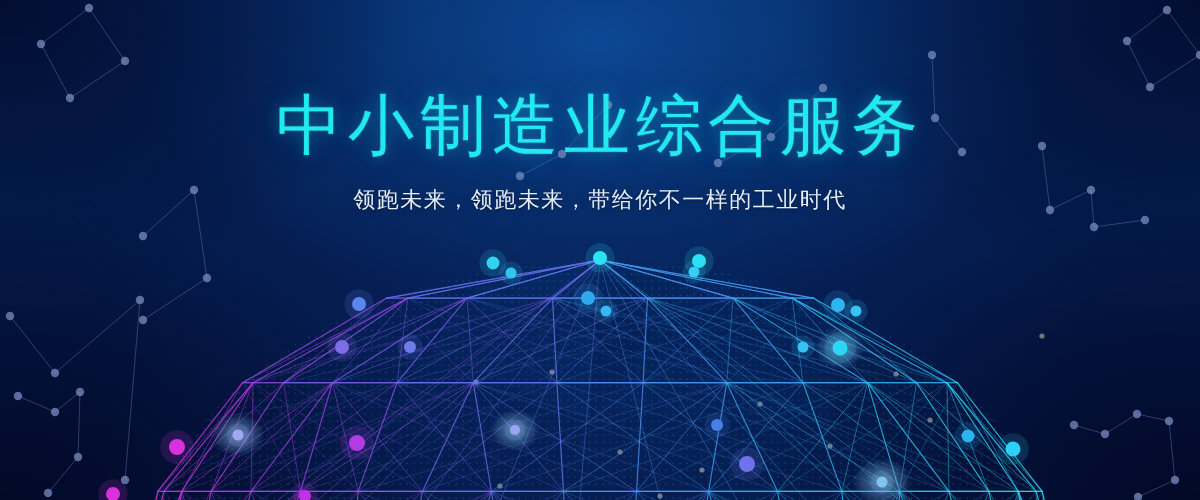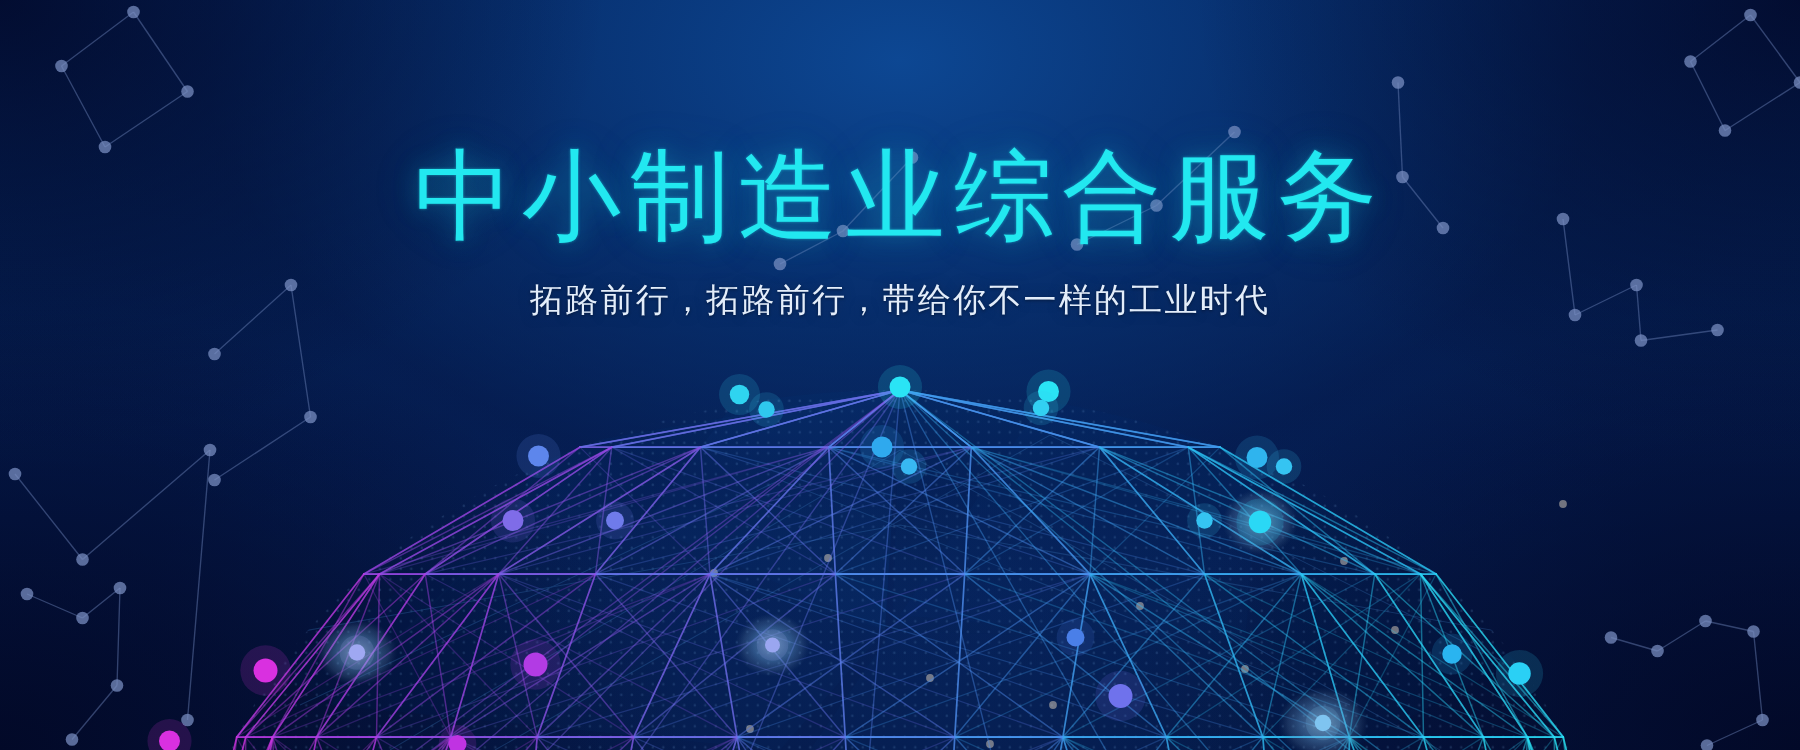--- a/index.html
+++ b/index.html
@@ -48,20 +48,21 @@
   svg.layer { display: block; }
 
   
   #text-block {
     position: absolute;
     left: 0;
     top: 96px;
     width: 1200px;
     text-align: center;
     z-index: 40;
+    font-family: Liberation Mono, monospace;
   }
   #headline {
     font-size: 66px;
     line-height: 1.05;
     letter-spacing: 6px;
     font-weight: 300;
     color: #22e8f0;
     text-shadow:
       0 0 2px rgba(34,232,240,0.55),
       0 0 16px rgba(30,200,225,0.38),
@@ -663,16 +664,16 @@
         <circle cx="1013" cy="449" r="7.5" fill="#2ad0f5"></circle>
         <circle cx="113" cy="494" r="14.700000000000001" fill="#d930e0" opacity="0.16"></circle>
         <circle cx="113" cy="494" r="7" fill="#d930e0"></circle>
         <circle cx="305" cy="496" r="12.600000000000001" fill="#c033e2" opacity="0.16"></circle>
         <circle cx="305" cy="496" r="6" fill="#c033e2"></circle>
       </g>
     </svg>
 
   <div id="text-block">
     <h1 id="headline">中小制造业综合服务</h1>
-    <p id="subhead">拓路前行，拓路前行，带给你不一样的工业时代</p>
+    <p id="subhead">领跑未来，领跑未来，带给你不一样的工业时代</p>
   </div>
 
 </div>
 
 </body></html>

